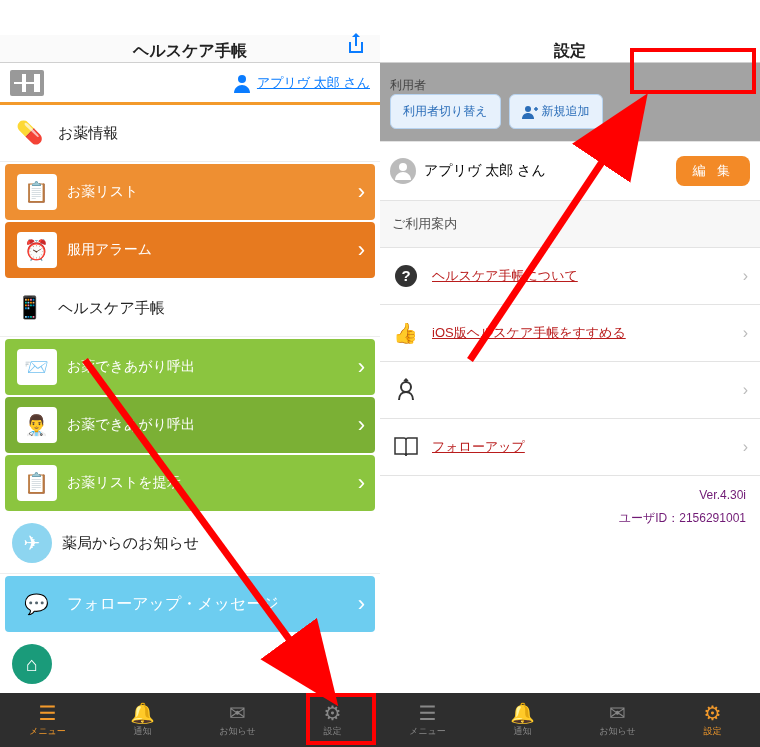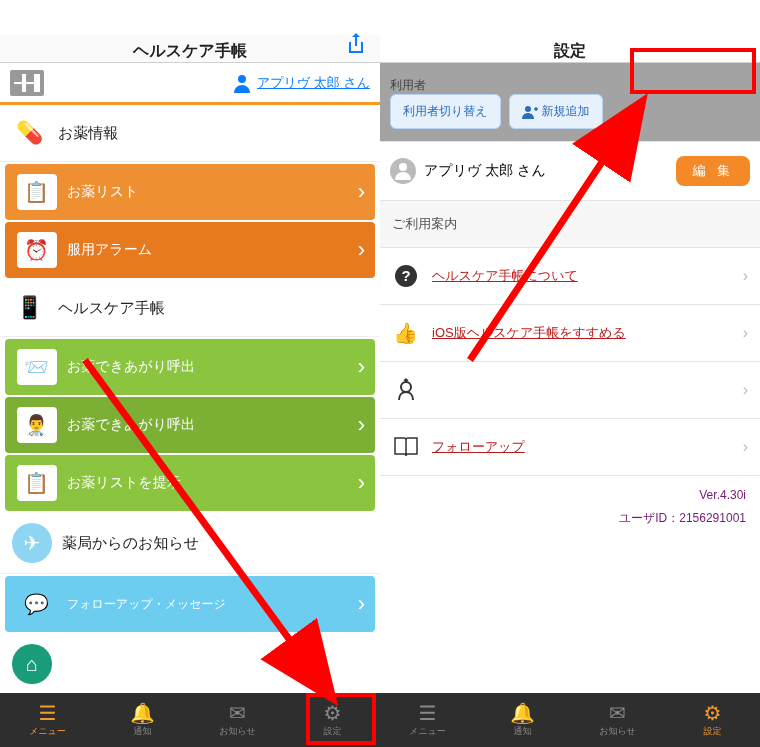--- a/index.html
+++ b/index.html
@@ -124,21 +124,21 @@
       <div class="item-icon">📋</div>
       <span>お薬リストを提示</span>
       <span class="arrow">›</span>
     </div>
     <div class="section">
       <div class="plain-icon" style="background:#8dd5f0;color:#fff">✈</div>
       <div class="section-title">薬局からのお知らせ</div>
     </div>
     <div class="item blue">
       <div class="item-icon" style="background:transparent">💬</div>
-      <span style="font-size:12px">フォローアップ・メッセージ</span>
+      <span style="font-size:16px">フォローアップ・メッセージ</span>
       <span class="arrow">›</span>
     </div>
     <div class="section">
       <div class="plain-icon" style="background:#1a9b7a;color:#fff">⌂</div>
     </div>
     <div class="item dgreen">
       <div class="item-icon">🩺</div>
 
     </div>
 

